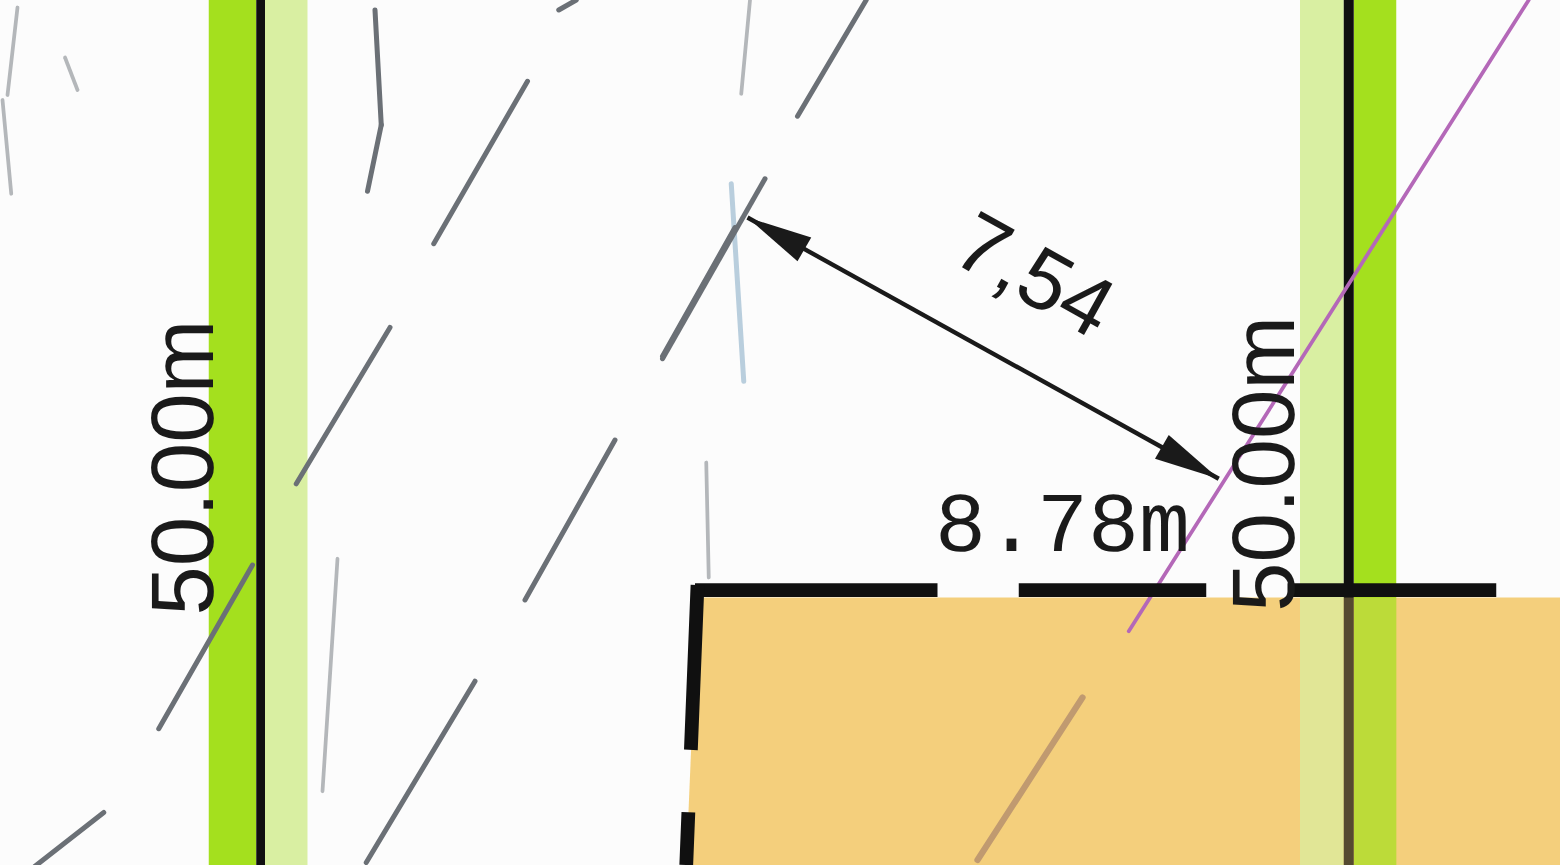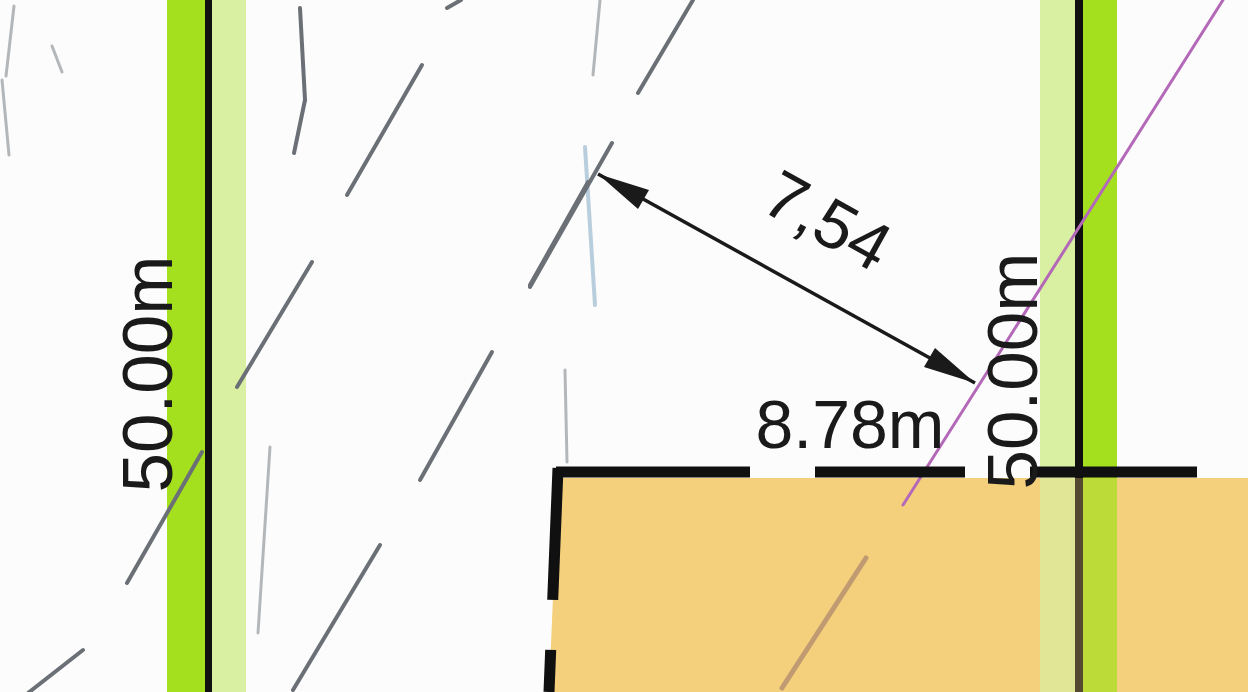--- a/index.html
+++ b/index.html
@@ -14,21 +14,21 @@
   .dim-label{
     position:absolute;
     white-space:nowrap;
     color:#1a1a1a;
     font-family:"Liberation Sans", sans-serif;
     line-height:1;
     user-select:none;
   }
   .lbl-vert{font-size:71px;transform:translate(-50%,-50%) rotate(-90deg);}
   .lbl-754{font-size:68px;transform:translate(-50%,-50%) rotate(29deg);}
-  .lbl-878{font-size:68px;transform:translate(-50%,-50%);}
+  .lbl-878{font-size:68px;transform:translate(-50%,-50%);font-family:Liberation Mono, monospace;}
 </style>
 </head>
 <body>
 
 <div id="stage">
 
   <svg id="plan-svg" viewBox="0 0 1248 692">
 
     <polygon points="558,478 1248,478 1248,692 549,692" fill="#f4cf7c"></polygon>
 

